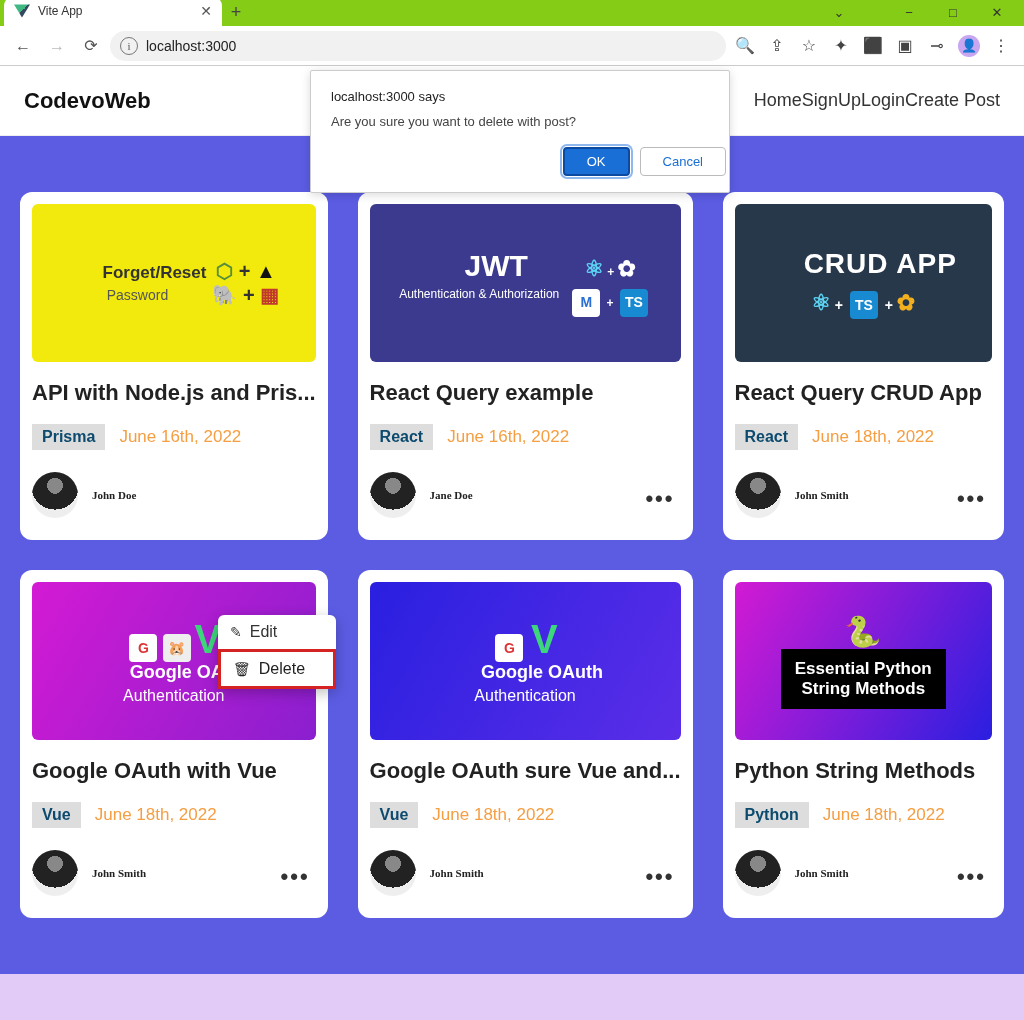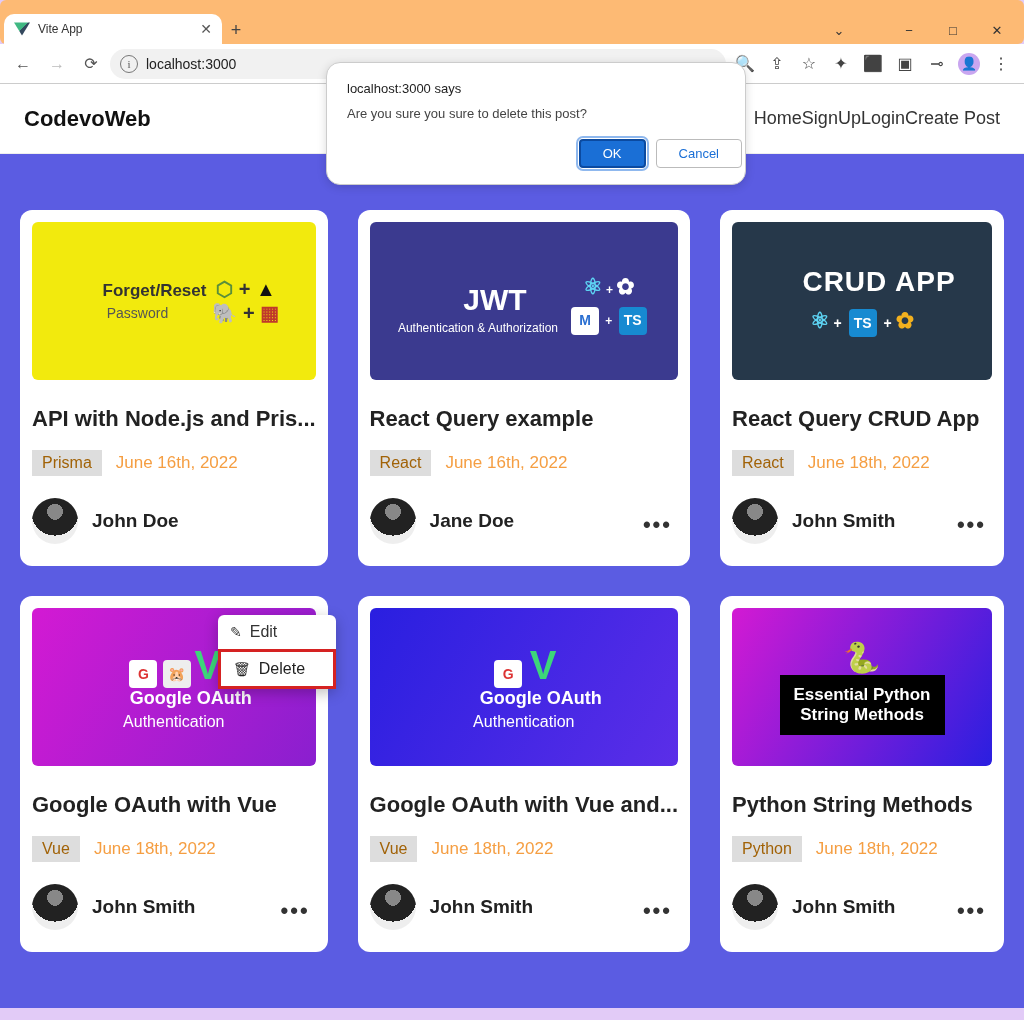--- a/index.html
+++ b/index.html
@@ -1,19 +1,19 @@
 <!DOCTYPE html>
 <html><head>
 <meta charset="utf-8">
 <style>
   * { box-sizing: border-box; margin: 0; padding: 0; }
   body { font-family: "Segoe UI", Arial, sans-serif; background: #e2cbf7; width: 1024px; height: 1020px; overflow: hidden; position: relative; }
 
   
-  .titlebar { height: 44px; background: #fdba74; display: flex; align-items: flex-end; padding: 0 4px; position: relative; border-radius: 6px; }
+  .titlebar { height: 26px; background: #84cc16; display: flex; align-items: flex-end; padding: 0 4px; position: relative; }
   .tab { background: #fff; border-radius: 10px 10px 0 0; height: 30px; width: 218px; display: flex; align-items: center; padding: 0 10px; font-size: 12px; color: #333; gap: 8px; position: relative; }
   .favicon { width: 16px; height: 16px; background: linear-gradient(135deg,#41b883 50%, #34495e 50%); clip-path: polygon(50% 90%, 0 10%, 100% 10%); }
   .tab-close { margin-left: auto; font-size: 14px; color: #555; }
   .new-tab { width: 28px; height: 28px; display: flex; align-items: center; justify-content: center; font-size: 18px; color: #444; }
   .win-controls { margin-left: auto; display: flex; gap: 6px; align-items: center; padding-right: 4px; }
   .win-btn { width: 38px; height: 28px; display:flex; align-items:center; justify-content:center; color:#333; font-size:13px; }
   .win-sep { width: 20px; }
 
   
   .toolbar { height: 40px; background: #fff; border-bottom: 1px solid #ccc; display: flex; align-items: center; padding: 0 8px; gap: 4px; }
@@ -31,27 +31,27 @@
   .brand { font-size: 22px; font-weight: 700; color:#111; }
   .nav { margin-left:auto; display:flex; font-size:18px; color:#333; }
   .nav-item { cursor:pointer; }
 
   
   .page { background:#5b5ce2; padding: 56px 20px; display:grid; grid-template-columns: repeat(3, 1fr); gap: 30px; }
   .card { background:#fff; border-radius:12px; padding:12px 12px 22px 12px; position:relative; }
   .thumb { width:100%; height:158px; border-radius:6px; display:flex; flex-direction:column; align-items:center; justify-content:center; color:#fff; font-weight:600; text-align:center; padding:10px; }
   .thumb .thumb-title { font-size:24px;padding-left:34px; }
   .thumb .thumb-sub { font-size:12px; font-weight:400; margin-top:4px; }
-  .card-title { font-size:22px; font-weight:700; color:#222; margin-top:26px; white-space:nowrap; overflow:hidden; text-overflow:ellipsis; }
+  .card-title { font-size:22px; font-weight:700; color:#222; margin-top:18px; white-space:nowrap; overflow:hidden; text-overflow:ellipsis; }
   .meta { margin-top:18px; display:flex; align-items:center; gap:14px; }
-  .tag { background:#ddd; padding:4px 10px; font-size:16px; color:#a16207; }
+  .tag { background:#ddd; padding:4px 10px; font-size:16px; color:#0c4a6e;font-weight:bold; }
   .date { color:#f59e42; font-size:17px; }
   .author-row { margin-top:22px; display:flex; align-items:center; gap:14px; }
   .avatar { width:46px; height:46px; border-radius:50%; background: radial-gradient(circle at 50% 30%, #888 0 20%, #222 20% 60%, #eee 60%); }
-  .author { font-weight:700; font-size:19px; color:#222; }
+  .author { font-weight:700; font-size:11px; color:#222;font-family:Liberation Serif, serif; }
   .more { position:absolute; right:18px; bottom:28px; font-size:22px; letter-spacing:2px; color:#333; font-weight:700; }
 
   
   .t1 { background:#f2ea0d; color:#333; }
   .t1 .thumb-title { font-size:17px; color:#333; }
   .t1 .thumb-sub { font-size:14px; color:#555; }
   .t2 { background:#3b3a8f; }
   .t3 { background:#26384a; }
   .t4 { background: linear-gradient(120deg,#d31ad3,#8a1fcf); }
   .t5 { background: linear-gradient(120deg,#2a1fe0,#5b2ee8); }
@@ -62,21 +62,21 @@
   .flower { font-size:22px; }
   .pybox { background:#000; color:#fff; padding:10px 14px; font-size:17px; font-weight:700; text-align:center; }
 
   
   .ctx { position:absolute; left:218px; top:615px; width:118px; background:#fff; border-radius:6px; box-shadow:0 4px 14px rgba(0,0,0,0.25); z-index:30; }
   .ctx-item { padding:8px 12px; display:flex; align-items:center; gap:8px; font-size:16px; color:#333; }
   .ctx-item.del { border:3px solid #d52222; color:#222; }
   .ctx-icon { font-size:14px; }
 
   
-  .dialog { position:absolute; left:310px; top:62px; width:420px; background:#fff; border:1px solid #ccc; box-shadow:0 2px 10px rgba(0,0,0,0.15); z-index:40; border-radius:14px;margin-left:16px; }
+  .dialog { position:absolute; left:310px; top:70px; width:420px; background:#fff; border:1px solid #ccc; box-shadow:0 2px 10px rgba(0,0,0,0.15); z-index:40; border-radius:2px; }
   .dlg-body { padding:18px 20px 6px 20px; font-size:13px; color:#444; }
   .dlg-host { color:#222; margin-bottom:10px; }
   .dlg-actions { display:flex; justify-content:flex-end; gap:10px; padding:12px 3px 16px; }
   .btn { border:1px solid #bbb; border-radius:4px; padding:5px 22px; font-size:13px; background:#fff; }
   .btn-ok { background:#1a6fd6; color:#fff; border:2px solid #0b4aa0; outline:2px solid #8fb8ee; outline-offset:1px; }
   .btn-cancel { color:#1a6fd6; }
 </style>
 </head>
 <body>
 
@@ -150,21 +150,21 @@
       <span class="date">June 16th, 2022</span>
     </div>
     <div class="author-row">
       <span class="avatar"></span>
       <span class="author">John Doe</span>
     </div>
   </div>
 
   <div class="card">
     <div class="thumb t2">
-      <div style="display:flex;align-items:flex-end;gap:10px">
+      <div style="display:flex;align-items:flex-start;gap:10px">
         <div>
           <div class="thumb-title" style="font-size:30px">JWT</div>
           <div class="thumb-sub">Authentication &amp; Authorization</div>
         </div>
         <div style="font-size:12px;line-height:1.8">
           <span class="react-atom">⚛</span> + <span class="flower">✿</span><br>
           <span class="chip" style="color:#2a6fd1">M</span> + <span class="chip ts">TS</span>
         </div>
       </div>
     </div>
@@ -216,21 +216,21 @@
     </div>
     <div class="more">•••</div>
   </div>
 
   <div class="card">
     <div class="thumb t5">
       <div><span class="chip" style="color:#d33">G</span> <span style="font-size:40px;color:#3dd67a;font-weight:900">V</span></div>
       <div class="thumb-title" style="font-size:18px">Google OAuth</div>
       <div class="thumb-sub" style="font-size:16px">Authentication</div>
     </div>
-    <div class="card-title">Google OAuth with Vue and...</div>
+    <div class="card-title">Google OAuth sure Vue and...</div>
     <div class="meta">
       <span class="tag">Vue</span>
       <span class="date">June 18th, 2022</span>
     </div>
     <div class="author-row">
       <span class="avatar"></span>
       <span class="author">John Smith</span>
     </div>
     <div class="more">•••</div>
   </div>
@@ -264,19 +264,19 @@
   </div>
   <div class="ctx-item del">
     <span class="ctx-icon">🗑</span>
     <span>Delete</span>
   </div>
 </div>
 
 <div class="dialog">
   <div class="dlg-body">
     <div class="dlg-host">localhost:3000 says</div>
-    <div>Are you sure you sure to delete this post?</div>
+    <div>Are you sure you want to delete with post?</div>
   </div>
   <div class="dlg-actions">
     <button class="btn btn-ok">OK</button>
     <button class="btn btn-cancel">Cancel</button>
   </div>
 </div>
 
 </body></html>

